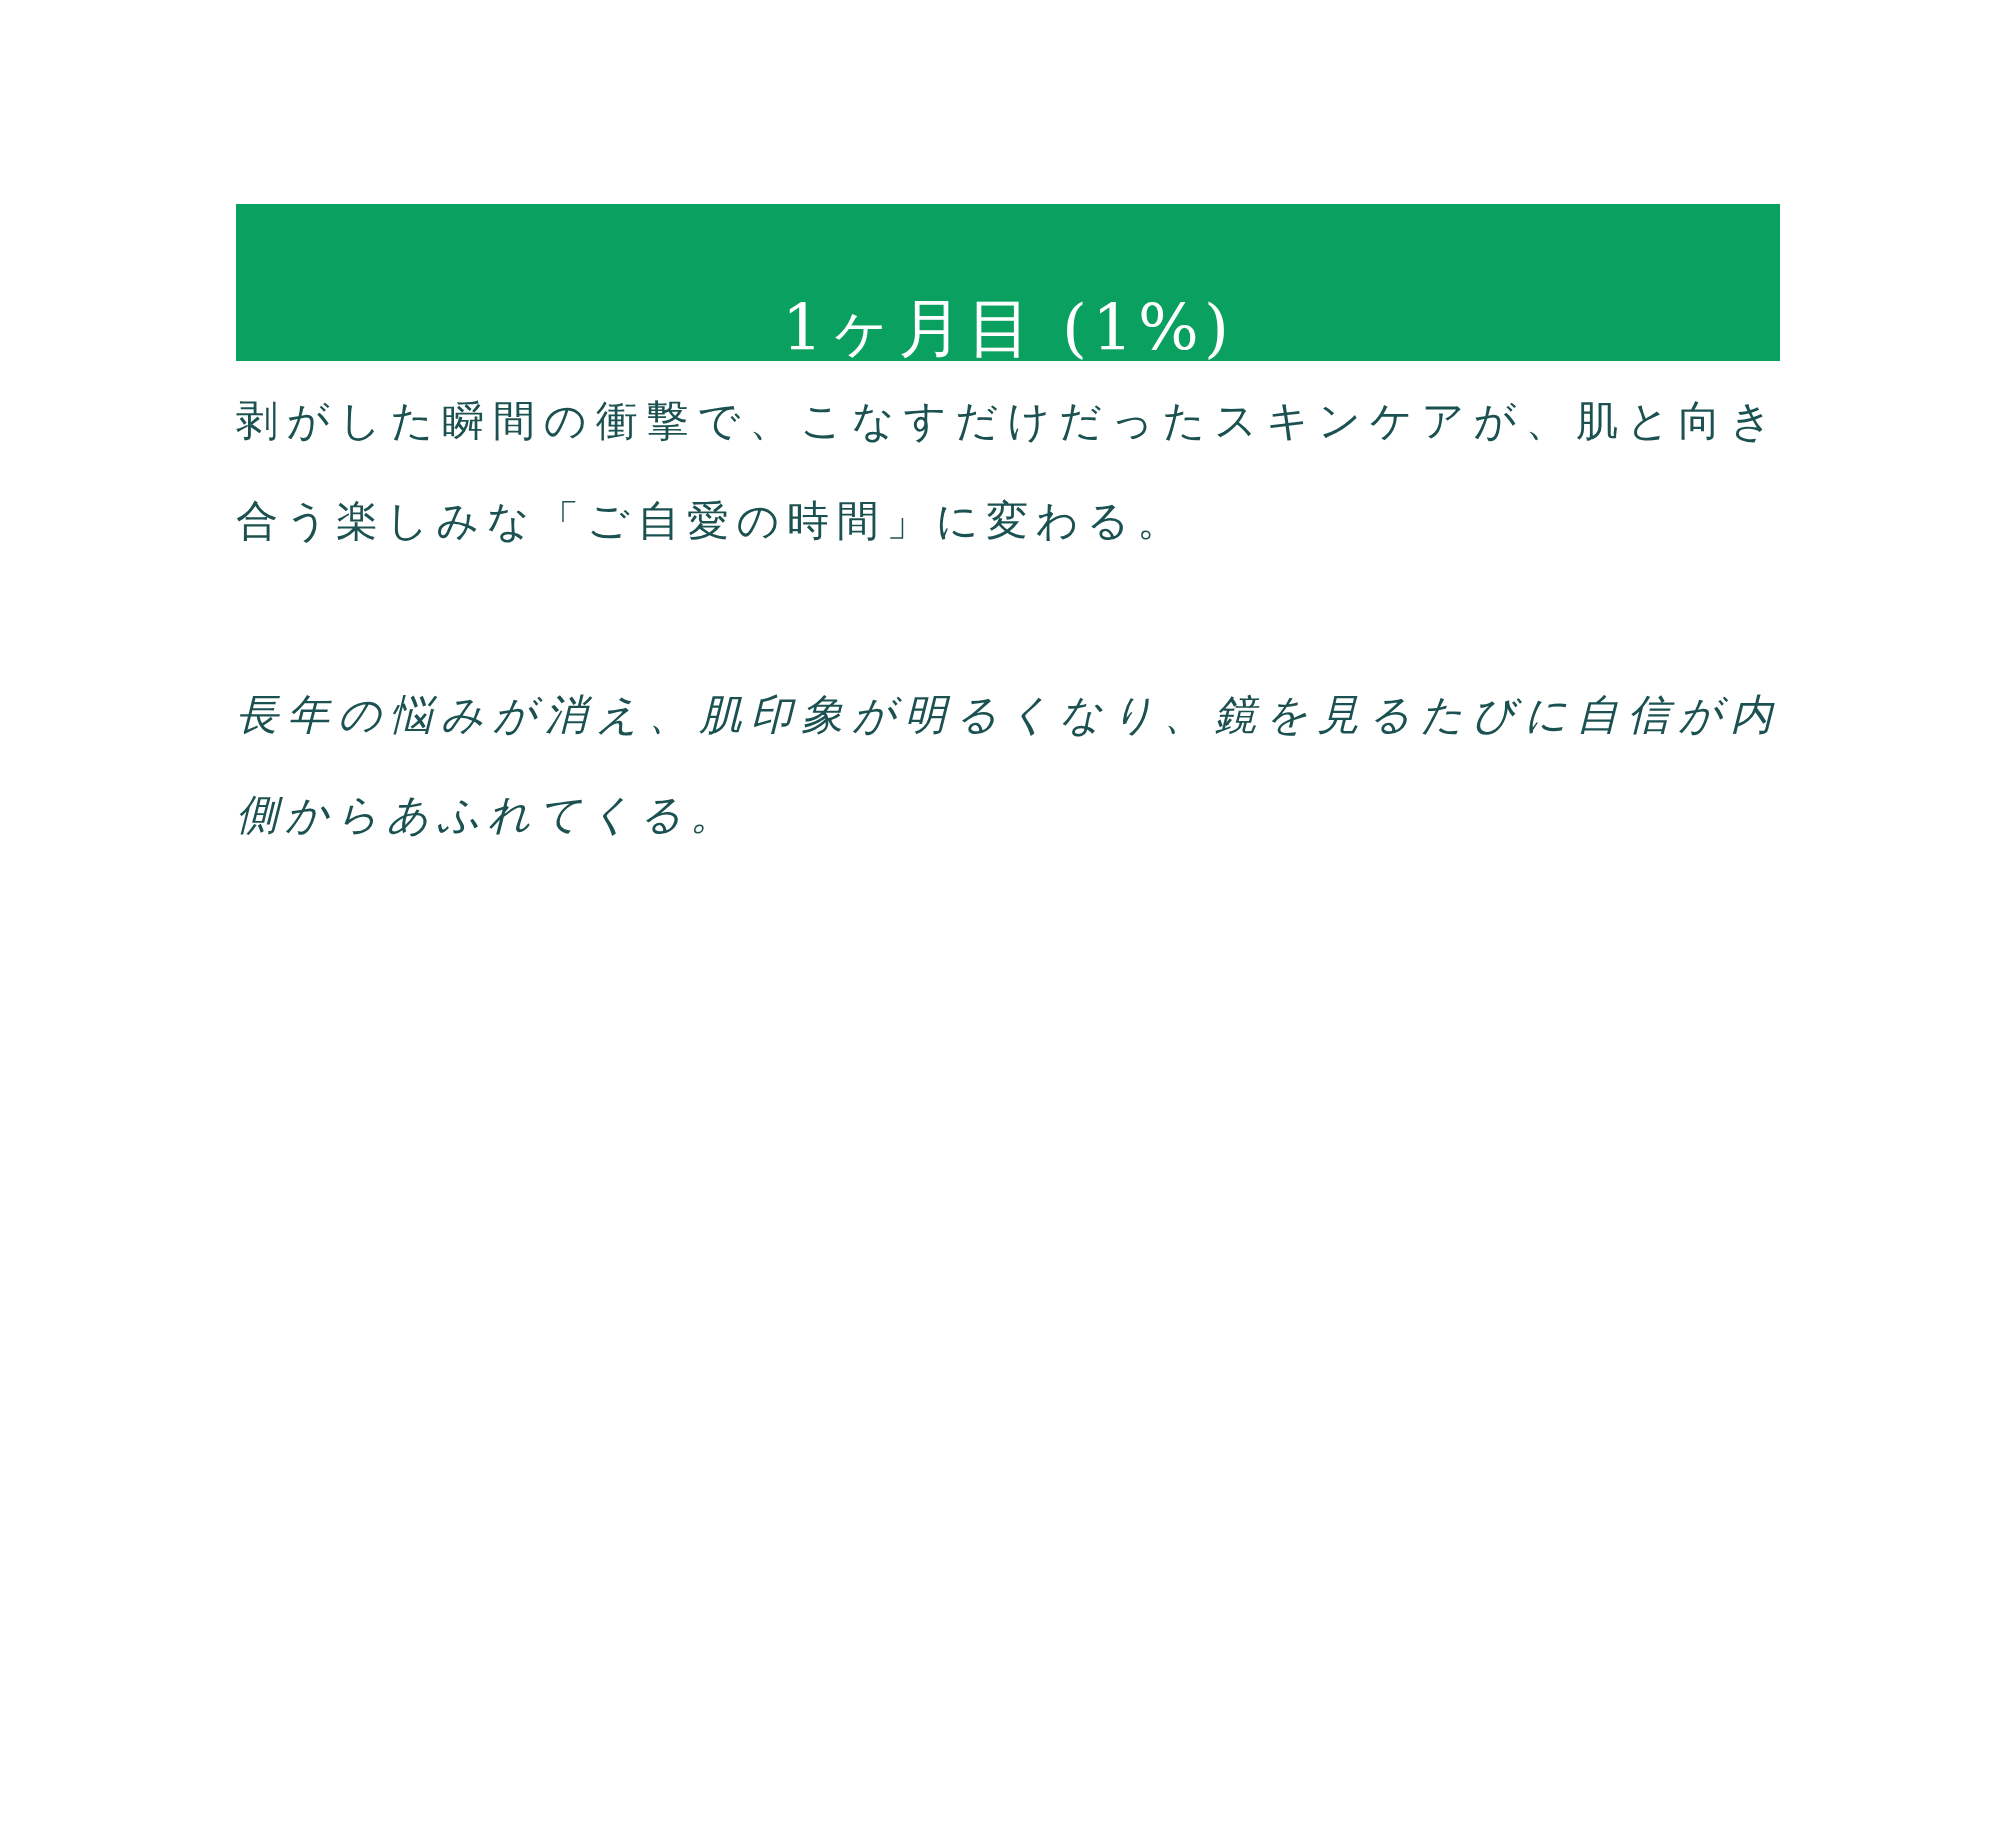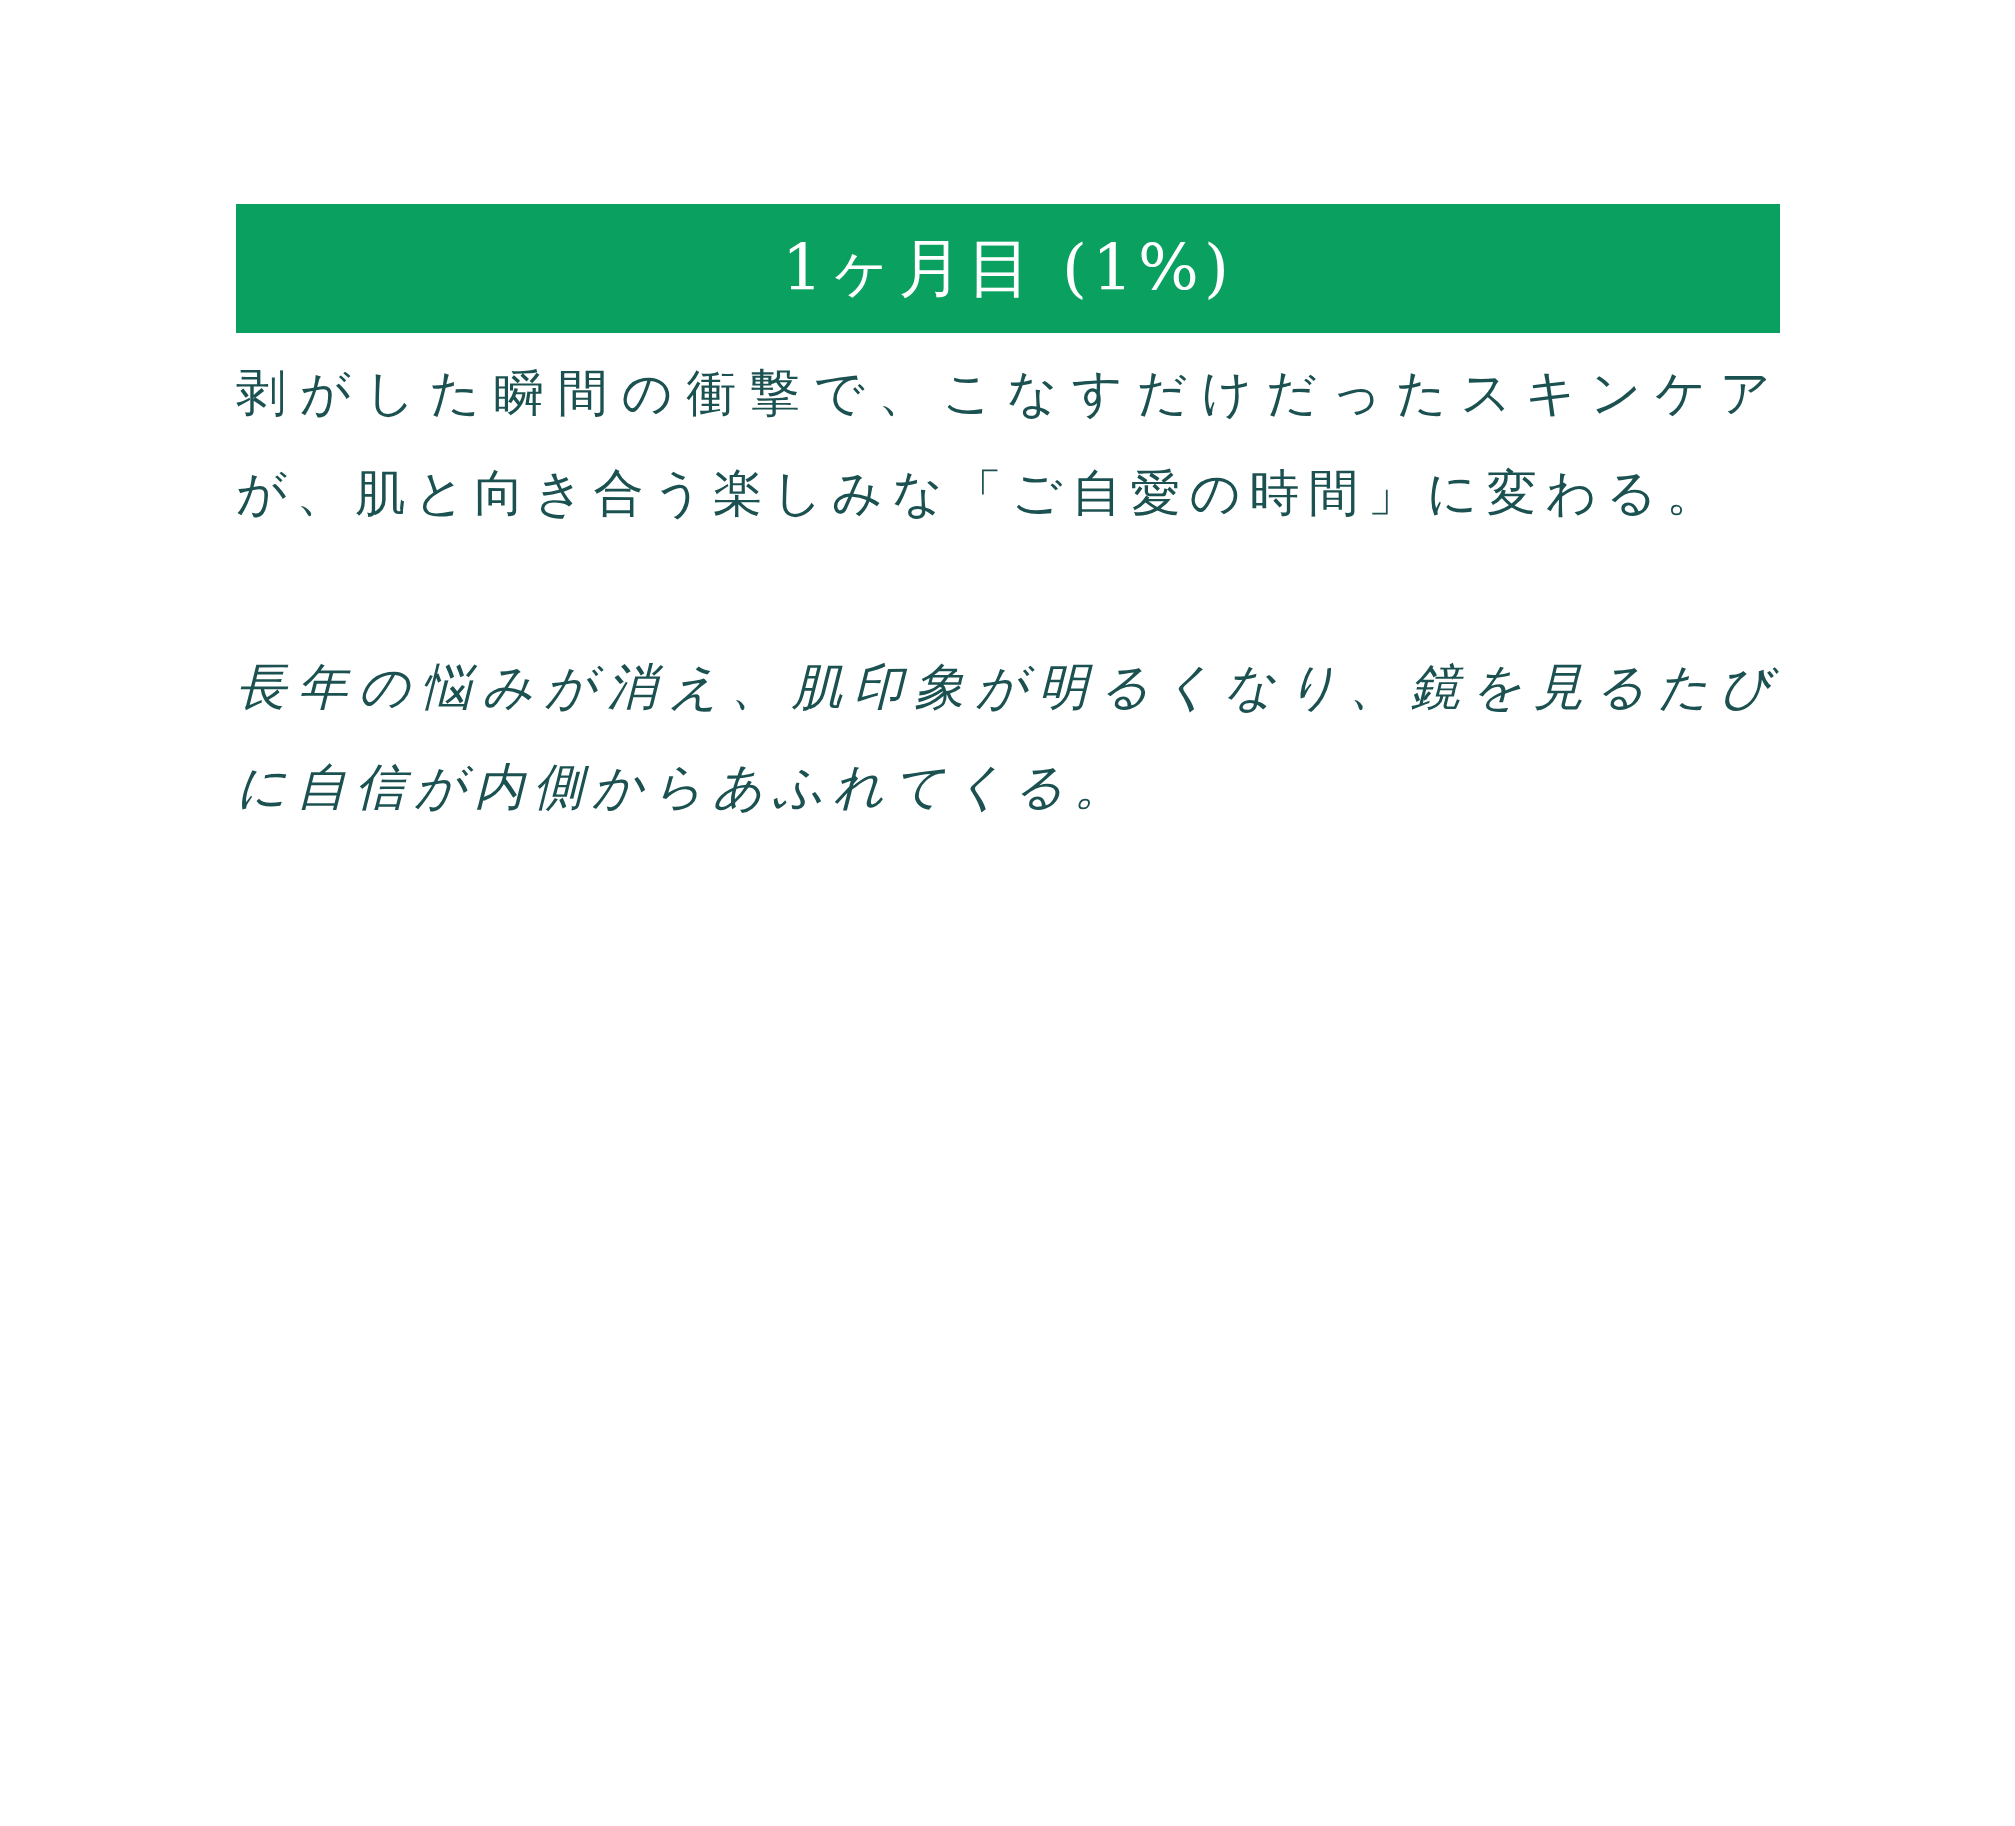--- a/index.html
+++ b/index.html
@@ -19,39 +19,39 @@
     position: absolute;
     left: 236px;
     top: 204px;
     width: 1544px;
   }
   .month-section {
     margin: 0;
     padding: 0;
   }
   .month-header {
-    height: 129px;
+    height: 157px;
     background: var(--bar-color, #0aa05f);
     display: flex;
-    align-items: center;
+    align-items: flex-end;
     justify-content: center;
     margin-bottom: 10.2px;
   }
   .month-header-label {
     color: var(--header-text-color, #ffffff);
     font-size: 64px;
     letter-spacing: 0.08em;
     white-space: nowrap;
     line-height: 1;
     transform: translateY(-1.4px);
   }
   .month-body {
     margin: 0 0 94px 0;
     color: var(--body-text-color, #1b5150);
-    font-size: 50px;
+    font-size: 42px;
     line-height: 100px;
     letter-spacing: 0.18em;
     text-align: justify;
     text-justify: inter-ideograph;
   }
   .month-section:last-child .month-body {
     margin-bottom: 0;
     font-style: italic;
   }
 </style>

